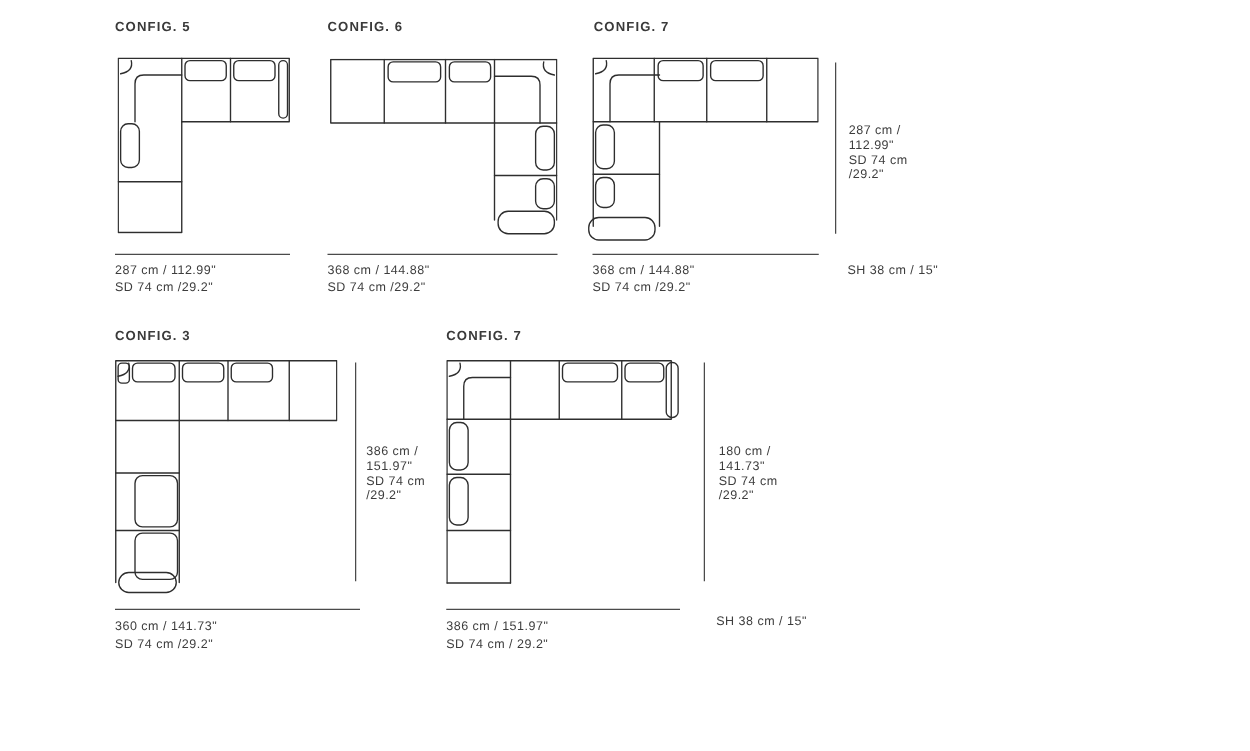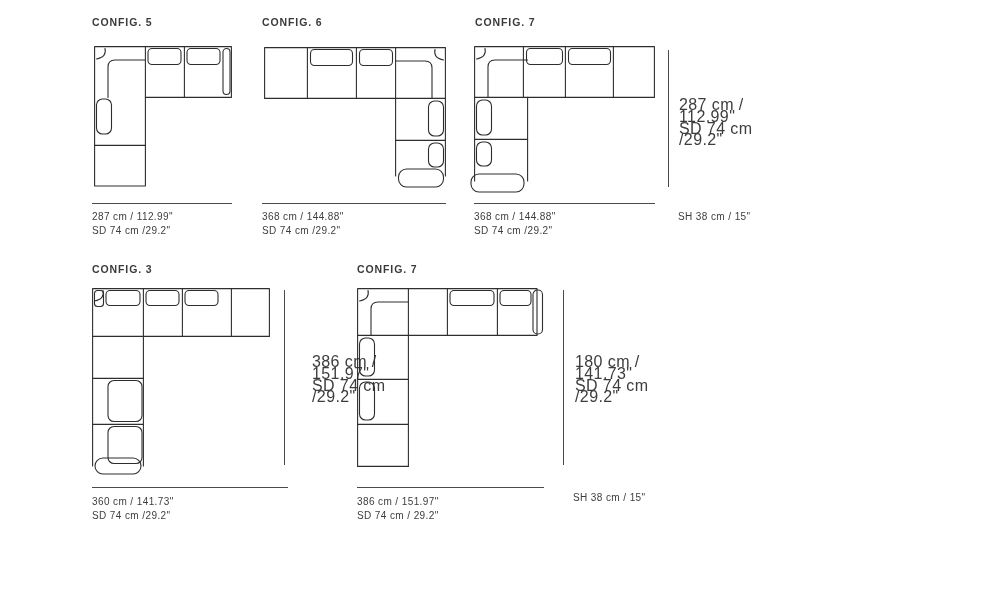--- a/index.html
+++ b/index.html
@@ -22,21 +22,21 @@
   }
   .dim-label{
     font-size:10px;
     font-weight:500;
     letter-spacing:0.4px;
     color:#3d3d3d;
     line-height:13.5px;
     white-space:nowrap;
   }
   .side-label{
-    font-size:16px;
+    font-size:10px;
     font-weight:500;
     letter-spacing:0.4px;
     color:#3d3d3d;
     line-height:11.8px;
     white-space:nowrap;
   }
   .hline{height:1px;background:#4a4a4a;}
   .vline{width:1px;background:#4a4a4a;}
   svg.sofa{display:block;}
   svg.sofa *{
@@ -160,21 +160,21 @@
       <path d="M11,2.5 Q13,11 2.5,13"></path>
     </svg>
 
     <div class="abs hline" style="left:92px;top:487px;width:196px;"></div>
     <div class="abs dim-label" style="left:92px;top:495px;">
       <div>360 cm / 141.73"</div>
       <div>SD 74 cm /29.2"</div>
     </div>
 
     <div class="abs vline" style="left:284px;top:290px;height:175px;"></div>
-    <div class="abs side-label" style="left:293px;top:356px;margin-left:19px;">
+    <div class="abs side-label" style="left:293px;top:356px;">
       <div>386 cm /</div>
       <div>151.97"</div>
       <div>SD 74 cm</div>
       <div>/29.2"</div>
     </div>
   </div>
 
   <div>
     <div class="abs title" style="left:357px;top:263px;">CONFIG. 7</div>
 

